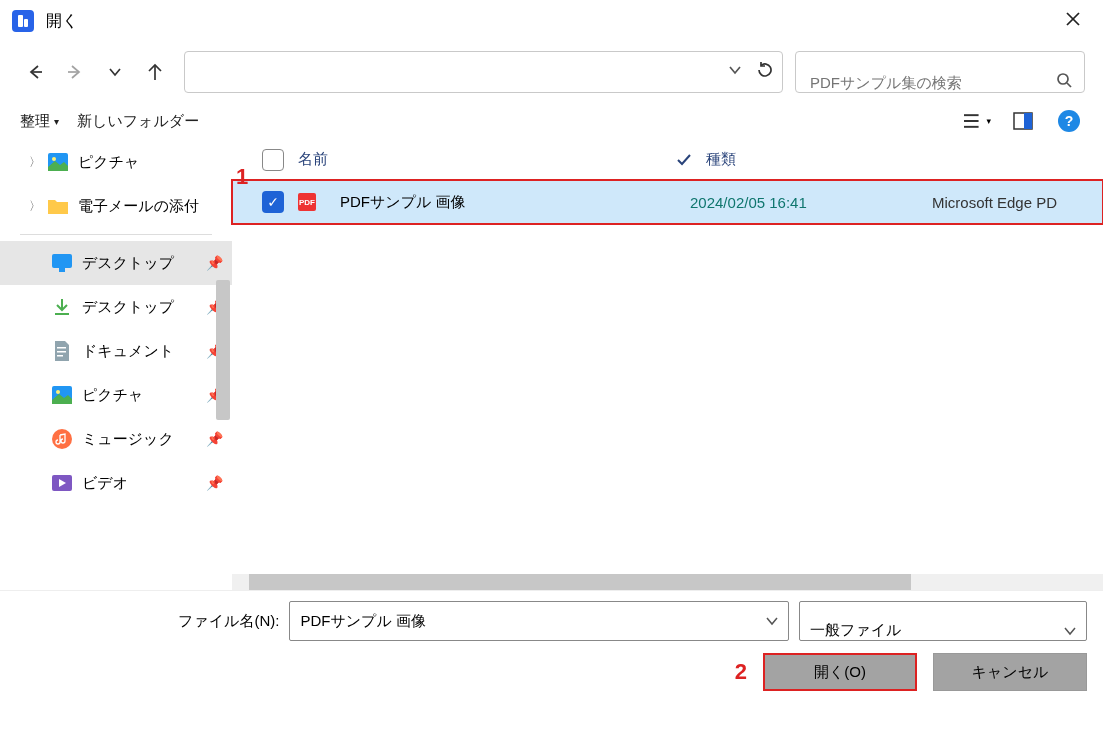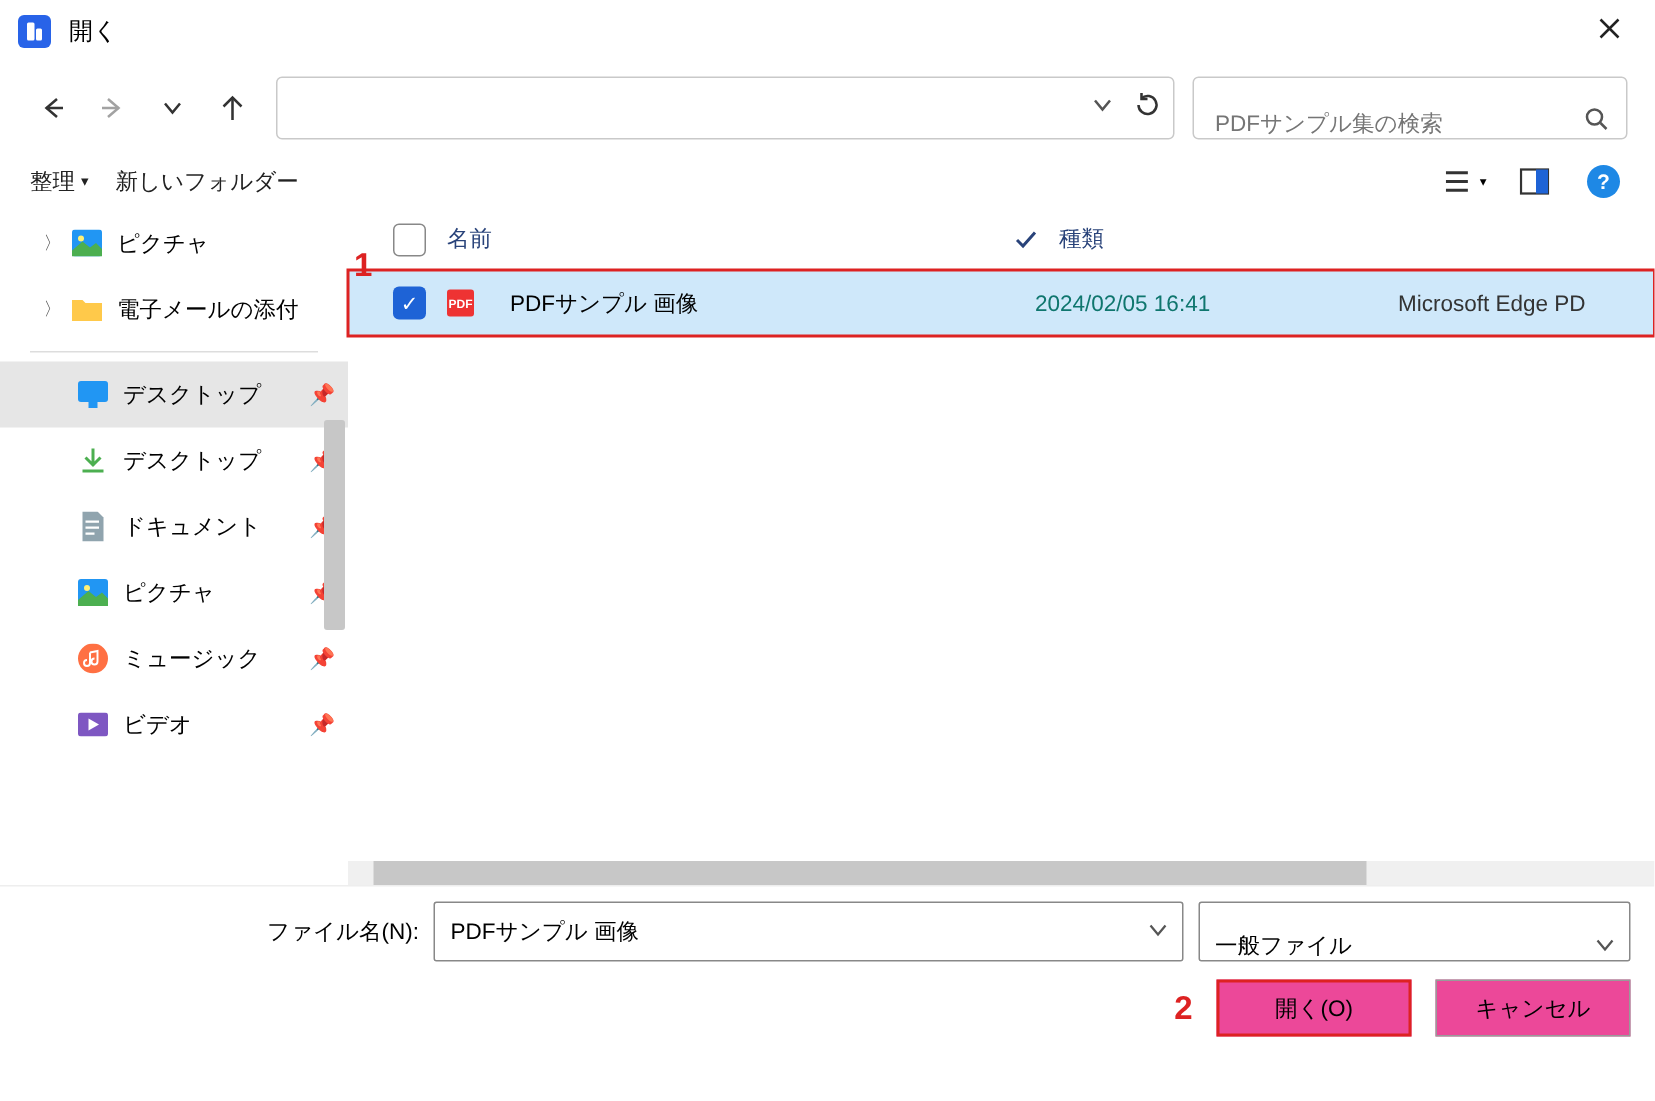--- a/index.html
+++ b/index.html
@@ -59,21 +59,21 @@
 .filelist .hscroll .thumb { width: 76%; height: 100%; background: #c7c7c7; margin-left: 2%; }
 
 .footer { height: 122px; padding: 10px 16px 0 0; background: #fff; border-top: 1px solid #eee;}
 .footer .row1 { display: flex; align-items: center; gap: 10px; margin-bottom: 12px; padding-left: 178px;}
 .footer .label { font-size: 15px; }
 .footer .fname { flex: 1; height: 40px; border: 1px solid #888; border-radius: 2px; display: flex; align-items: center; padding: 0 10px; font-size: 15px; }
 .footer .fname .dd { margin-left: auto; }
 .footer .ftype { width: 288px; height: 40px; border: 1px solid #888; border-radius: 2px; display: flex; align-items: flex-end; padding: 0 10px; font-size: 15px; }
 .footer .ftype .dd { margin-left: auto; }
 .footer .row2 { display: flex; justify-content: flex-end; gap: 16px; align-items: center; }
-.footer .btn { width: 130px; height: 38px; border: 1px solid #999; display: flex; align-items: center; justify-content: center; font-size: 15px; cursor: pointer; background:#ec4899;}
+.footer .btn { width: 154px; height: 38px; border: 1px solid #999; display: flex; align-items: center; justify-content: center; font-size: 15px; cursor: pointer; background:#a3a3a3;}
 .footer .btn.primary { border: 2px solid #d22; }
 </style>
 </head>
 <body>
 
 <div class="titlebar">
   <div class="app-icon">
     <svg viewBox="0 0 12 14">
         <rect x="1" y="1" width="5" height="12" fill="#fff" rx="1"></rect>
         <rect x="7" y="5" width="4" height="8" fill="#fff" rx="1"></rect>

